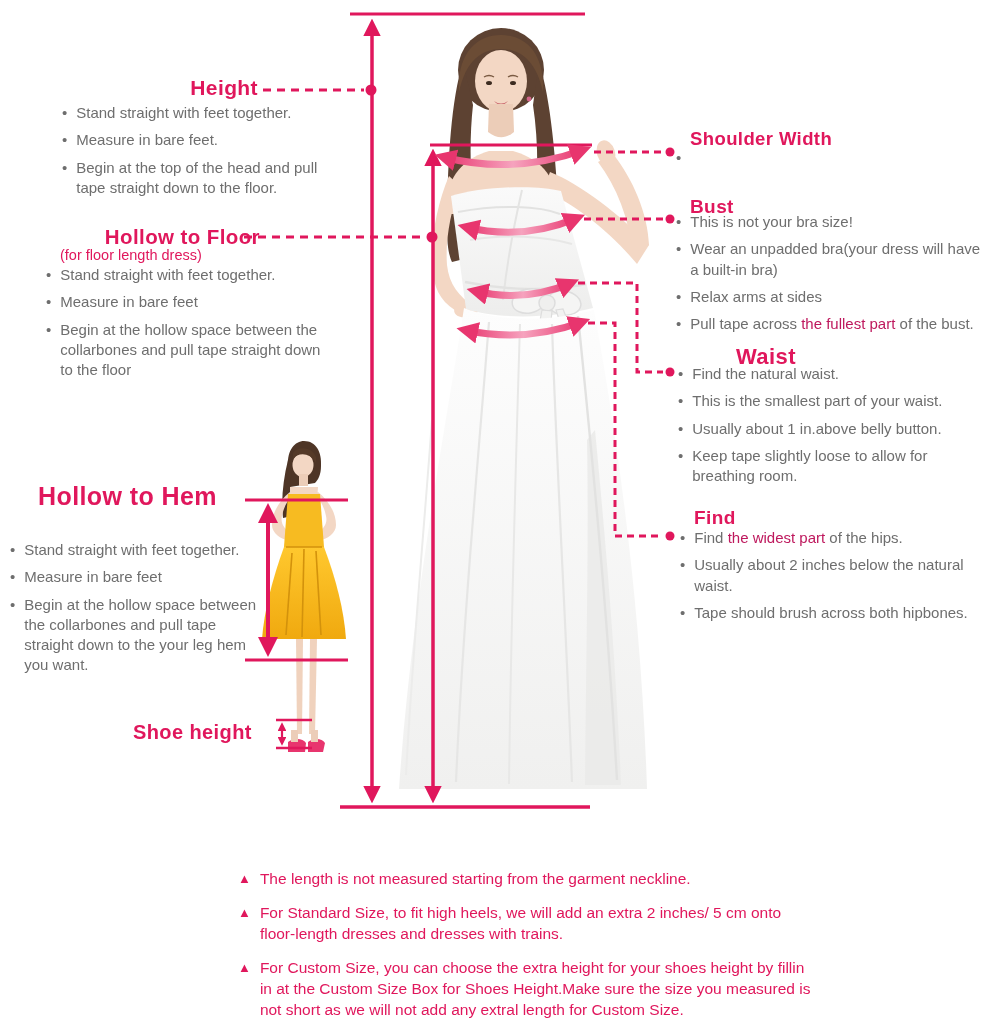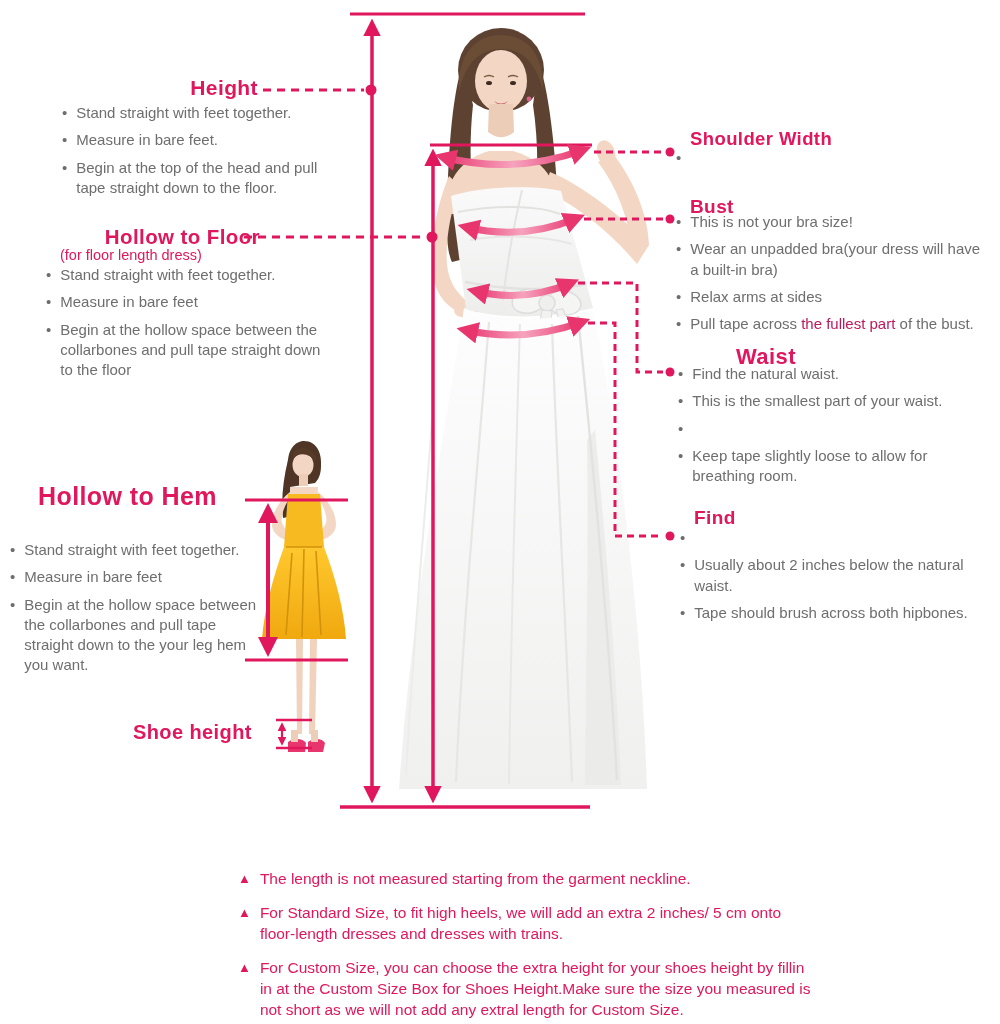--- a/index.html
+++ b/index.html
@@ -241,31 +241,33 @@
     <div class="li">
         <span class="dot">•</span>
         <span>Find the natural waist.</span>
       </div>
     <div class="li">
         <span class="dot">•</span>
         <span>This is the smallest part of your waist.</span>
       </div>
     <div class="li">
         <span class="dot">•</span>
+        <span>Usually about 1 in.above belly button.</span>
       </div>
     <div class="li">
         <span class="dot">•</span>
         <span>Keep tape slightly loose to allow for breathing room.</span>
       </div>
   </div>
 
   <div class="abs title" style="left:694px;top:507px;font-size:19px;">Find</div>
   <div class="abs blist" style="left:680px;top:528px;width:302px;">
     <div class="li">
         <span class="dot">•</span>
+        <span><span>Find </span><span class="hl">the widest part</span><span> of the hips.</span></span>
       </div>
     <div class="li">
         <span class="dot">•</span>
         <span>Usually about 2 inches below the natural waist.</span>
       </div>
     <div class="li">
         <span class="dot">•</span>
         <span>Tape should brush across both hipbones.</span>
       </div>
   </div>

